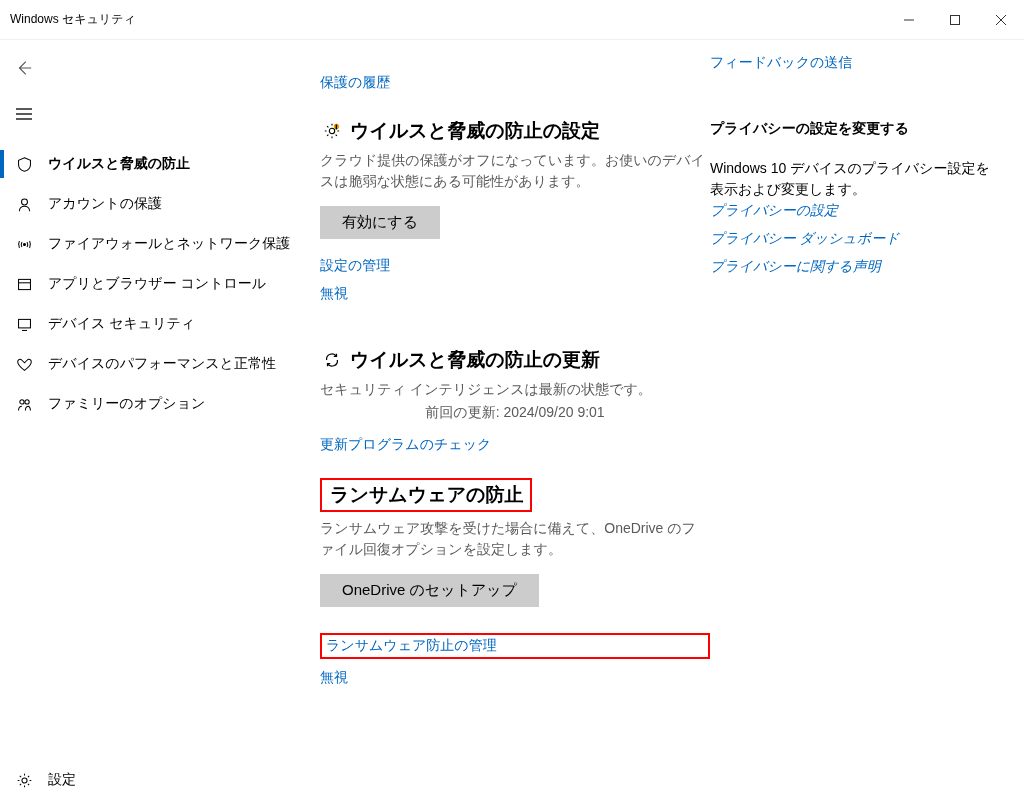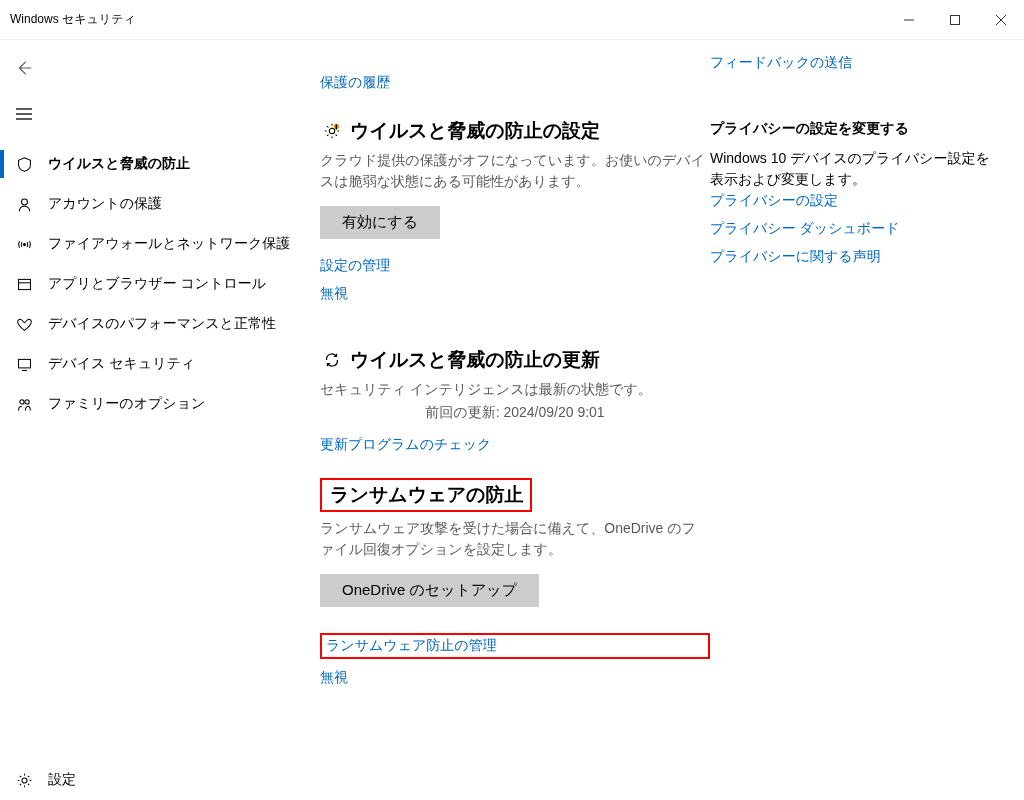--- a/index.html
+++ b/index.html
@@ -98,23 +98,23 @@
     display: inline-block;
     background: #cccccc;
     border: none;
     font-size: 15px;
     padding: 7px 22px;
     margin-top: 10px;
     cursor: pointer;
     font-family: inherit;
   }
   .links-col { margin-top: 18px; display: flex; flex-direction: column; gap: 10px; }
-  .aside h3 { font-size: 14px; font-weight: 600; margin-bottom: 10px; }
+  .aside h3 { font-size: 14px; font-weight: 600; margin-bottom: 20px; }
   .aside p { font-size: 14px; line-height: 1.5; margin-bottom: 2px; }
-  .aside .alinks { display: flex; flex-direction: column; gap: 10px; }
+  .aside .alinks { display: flex; flex-direction: column; gap: 10px; font-style: italic; }
   .redbox { border: 2.5px solid #ff0000; padding: 2px 4px; display: inline-block; }
   .redbox-head { border: 2.5px solid #ff0000; padding: 2px 6px 2px 2px; display: inline-flex; align-items: center; }
   .initial-links { margin-top: 0; margin-bottom: 10px; display: flex; flex-direction: column; gap: 10px; }
   .spacer-sm { margin-top: 26px; }
 </style>
 </head>
 <body>
 
 <div class="titlebar">
   <span class="title">Windows セキュリティ</span>
@@ -185,33 +185,33 @@
             <svg viewBox="0 0 20 20">
               <rect x="3" y="4" width="14" height="12"></rect>
               <line x1="3" y1="8" x2="17" y2="8"></line>
             </svg>
           </span>
         <span class="label">アプリとブラウザー コントロール</span>
       </div>
       <div class="nav-item">
         <span class="icon">
             <svg viewBox="0 0 20 20">
-              <path d="M10 17 C5 13 2 10 2 7 C2 4 5 3 7 5 L10 8 L13 5 C15 3 18 4 18 7 C18 10 15 13 10 17 Z"></path>
-            </svg>
-          </span>
-        <span class="label">デバイスのパフォーマンスと正常性</span>
-      </div>
-      <div class="nav-item">
-        <span class="icon">
-            <svg viewBox="0 0 20 20">
               <rect x="3" y="4" width="14" height="10"></rect>
               <line x1="7" y1="17" x2="13" y2="17"></line>
             </svg>
           </span>
         <span class="label">デバイス セキュリティ</span>
+      </div>
+      <div class="nav-item">
+        <span class="icon">
+            <svg viewBox="0 0 20 20">
+              <path d="M10 17 C5 13 2 10 2 7 C2 4 5 3 7 5 L10 8 L13 5 C15 3 18 4 18 7 C18 10 15 13 10 17 Z"></path>
+            </svg>
+          </span>
+        <span class="label">デバイスのパフォーマンスと正常性</span>
       </div>
       <div class="nav-item">
         <span class="icon">
             <svg viewBox="0 0 20 20">
               <circle cx="7" cy="7" r="2.5"></circle>
               <circle cx="13" cy="7" r="2.5"></circle>
               <path d="M3 17 C3 13 5 12 7 12 M11 17 C11 13 13 12 15 12 M17 17 C17 14 16 13 15 12"></path>
             </svg>
           </span>
         <span class="label">ファミリーのオプション</span>

